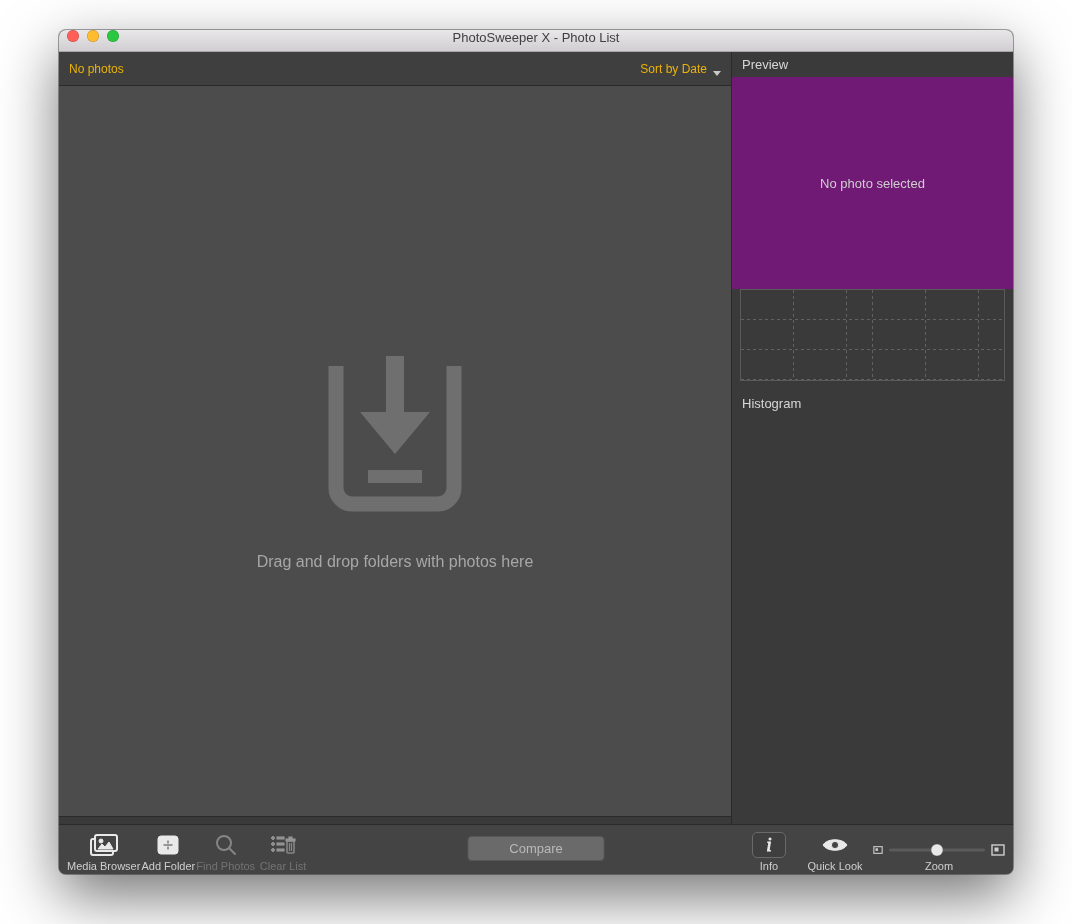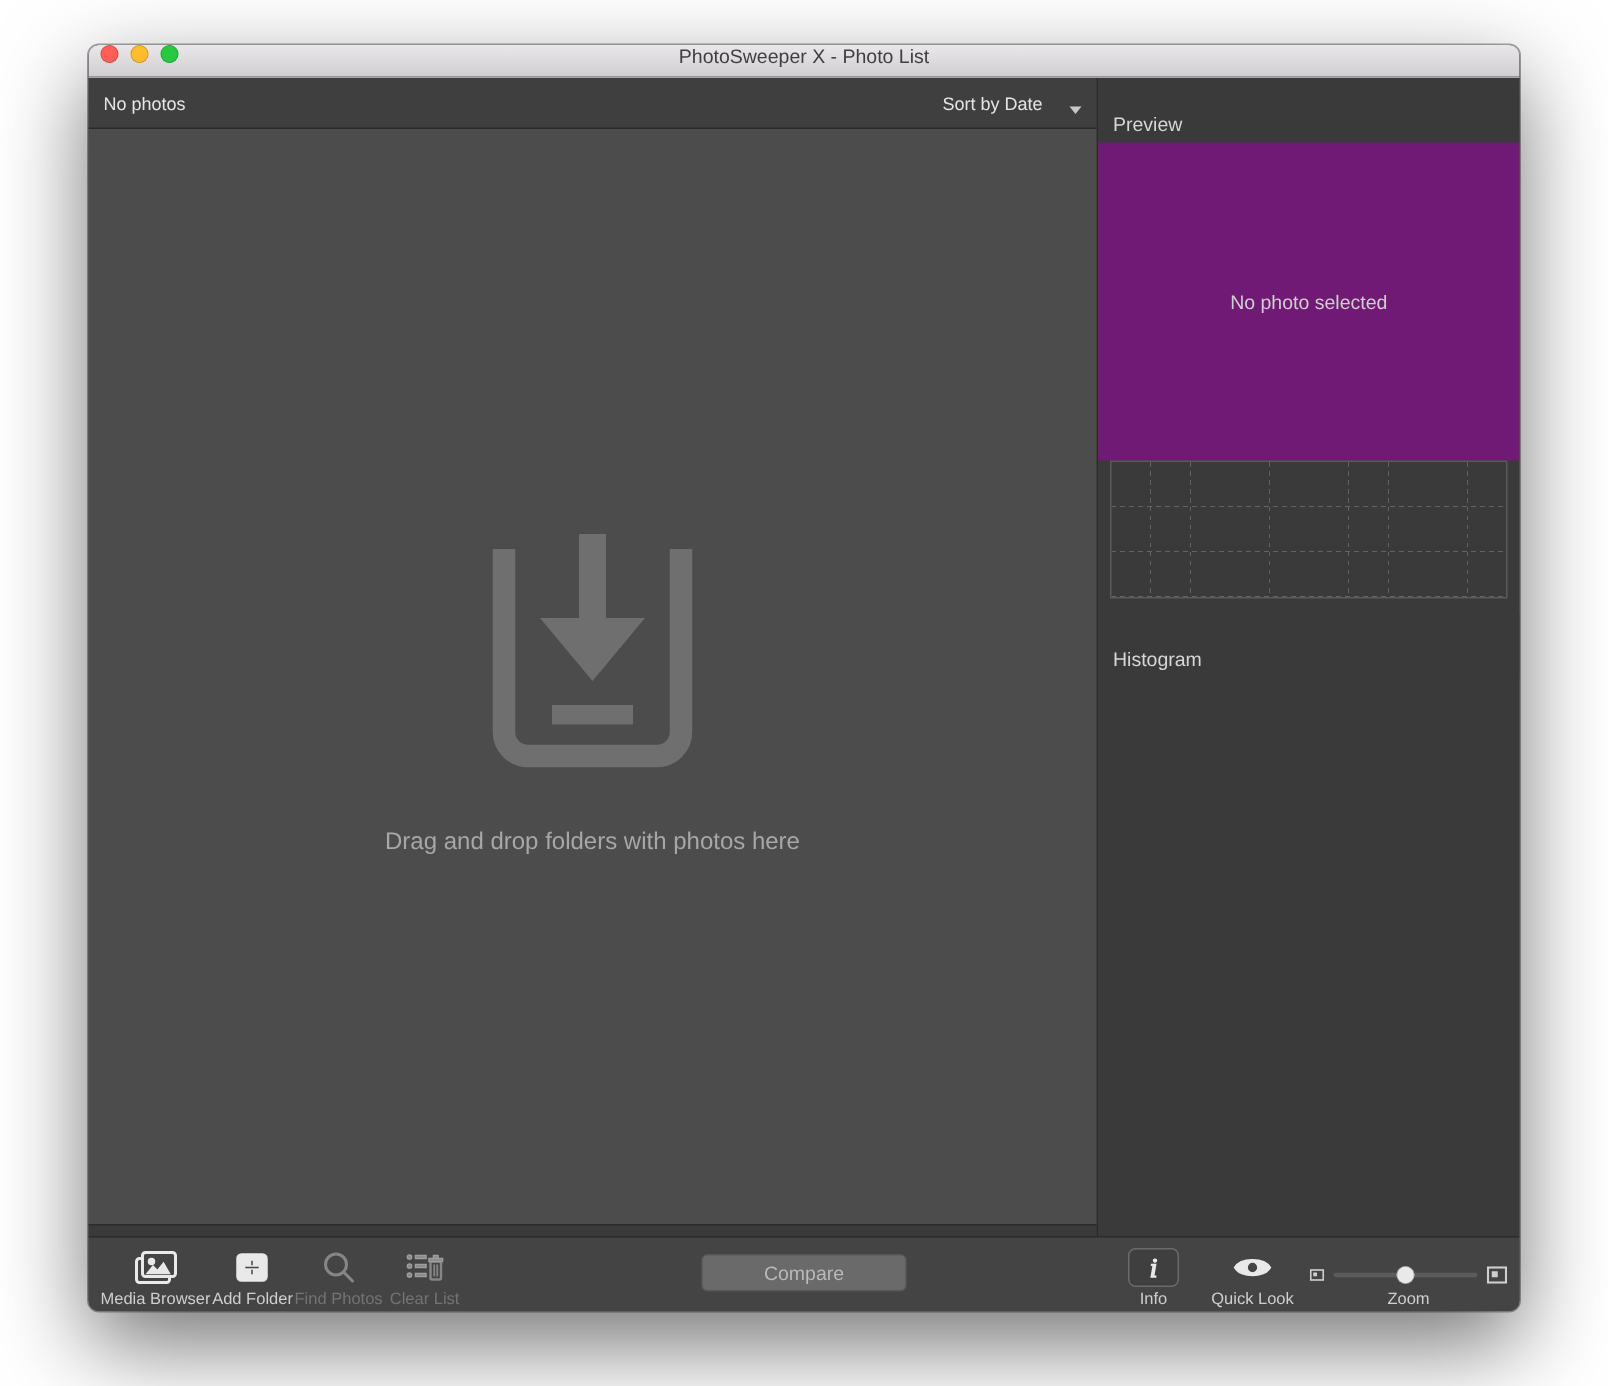--- a/index.html
+++ b/index.html
@@ -67,24 +67,24 @@
     border-right: 1px solid #2a2a2a;
   }
   .list-header {
     height: 34px;
     background: #3f3f3f;
     border-bottom: 1px solid #2a2a2a;
     display: flex;
     align-items: center;
     justify-content: space-between;
     padding: 0 10px;
-    color: #e5e5e5;
+    color: #eab308;
     font-size: 12px;
   }
-  .sort-wrap { display: flex; align-items: flex-end; gap: 18px; }
+  .sort-wrap { display: flex; align-items: flex-end; gap: 6px; }
   .sort-caret {
     width: 0; height: 0;
     border-left: 4px solid transparent;
     border-right: 4px solid transparent;
     border-top: 5px solid #c8c8c8;
     margin-top: 1px;
   }
   .dropzone {
     flex: 1 1 auto;
     background: #4c4c4c;
@@ -108,21 +108,21 @@
   
   .side-col {
     width: 281px;
     flex: 0 0 281px;
     display: flex;
     flex-direction: column;
     background: #3a3a3a;
     min-height: 0;
   }
   .side-section-label {
-    padding: 23px 10px 5px 10px;
+    padding: 5px 10px 5px 10px;
     color: #d7d7d7;
     font-size: 13px;
     background: #3a3a3a;
   }
   .preview-area {
     height: 212px;
     background: #701a75;
     display: flex;
     align-items: center;
     justify-content: center;

